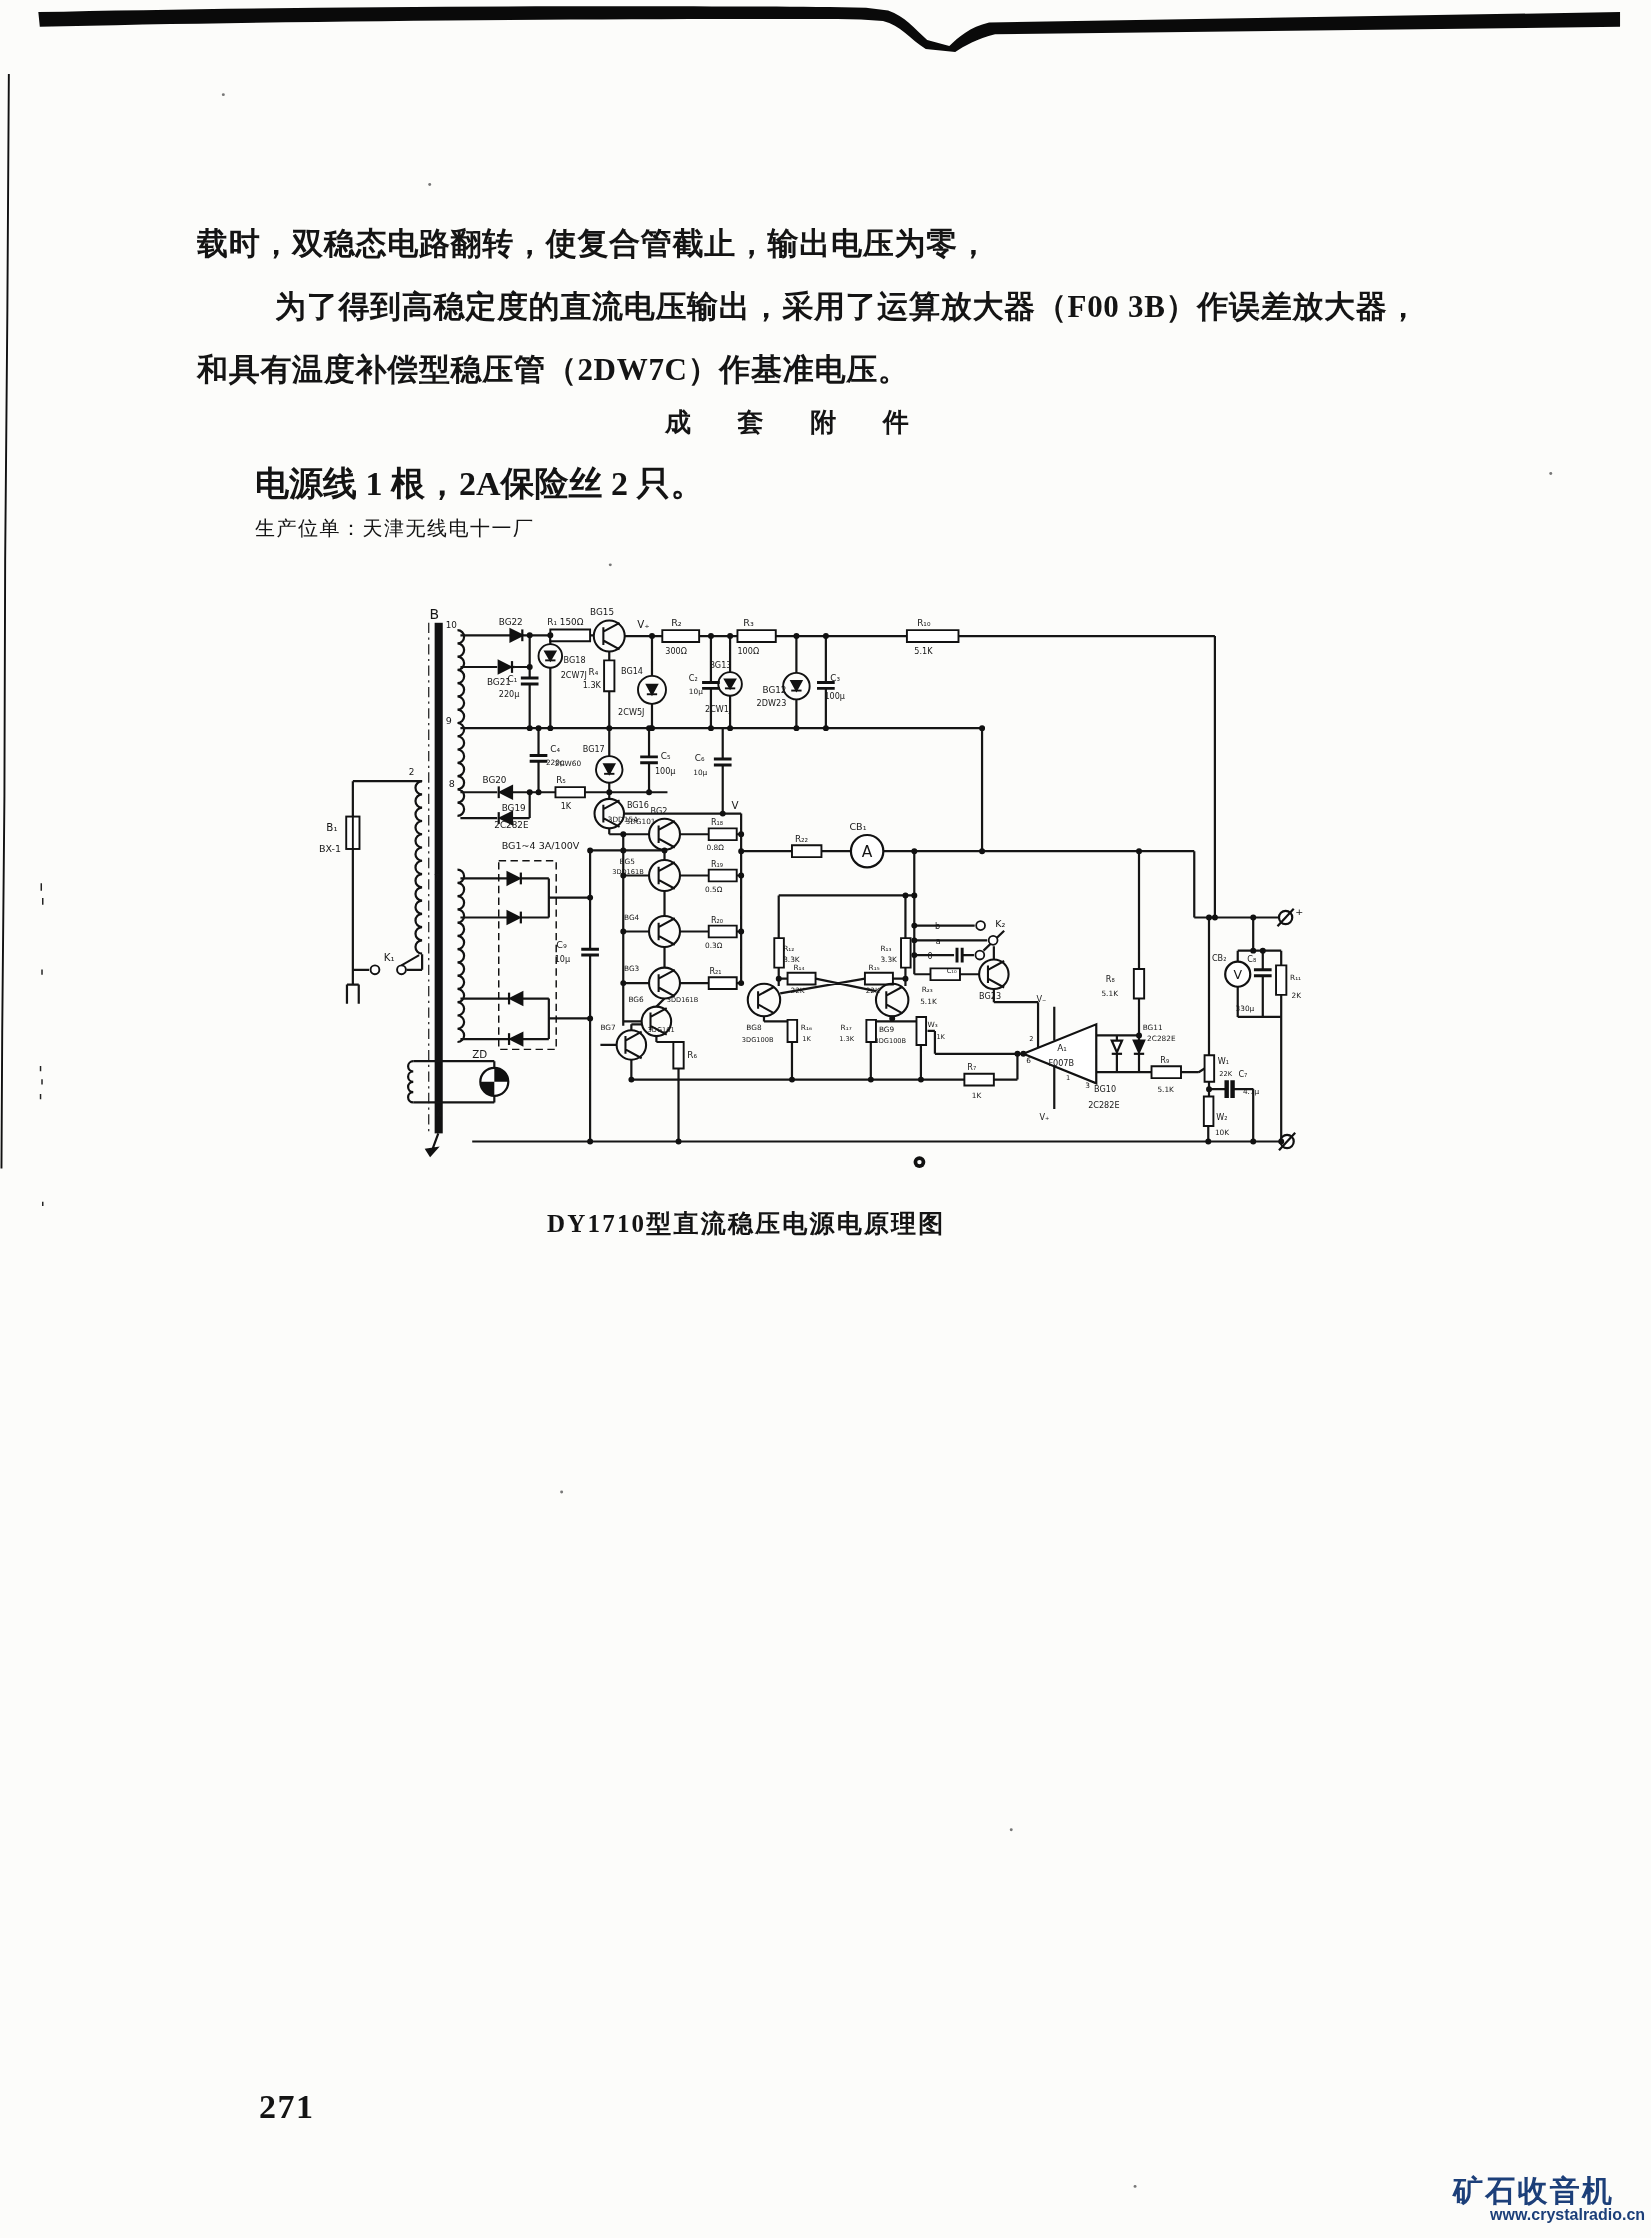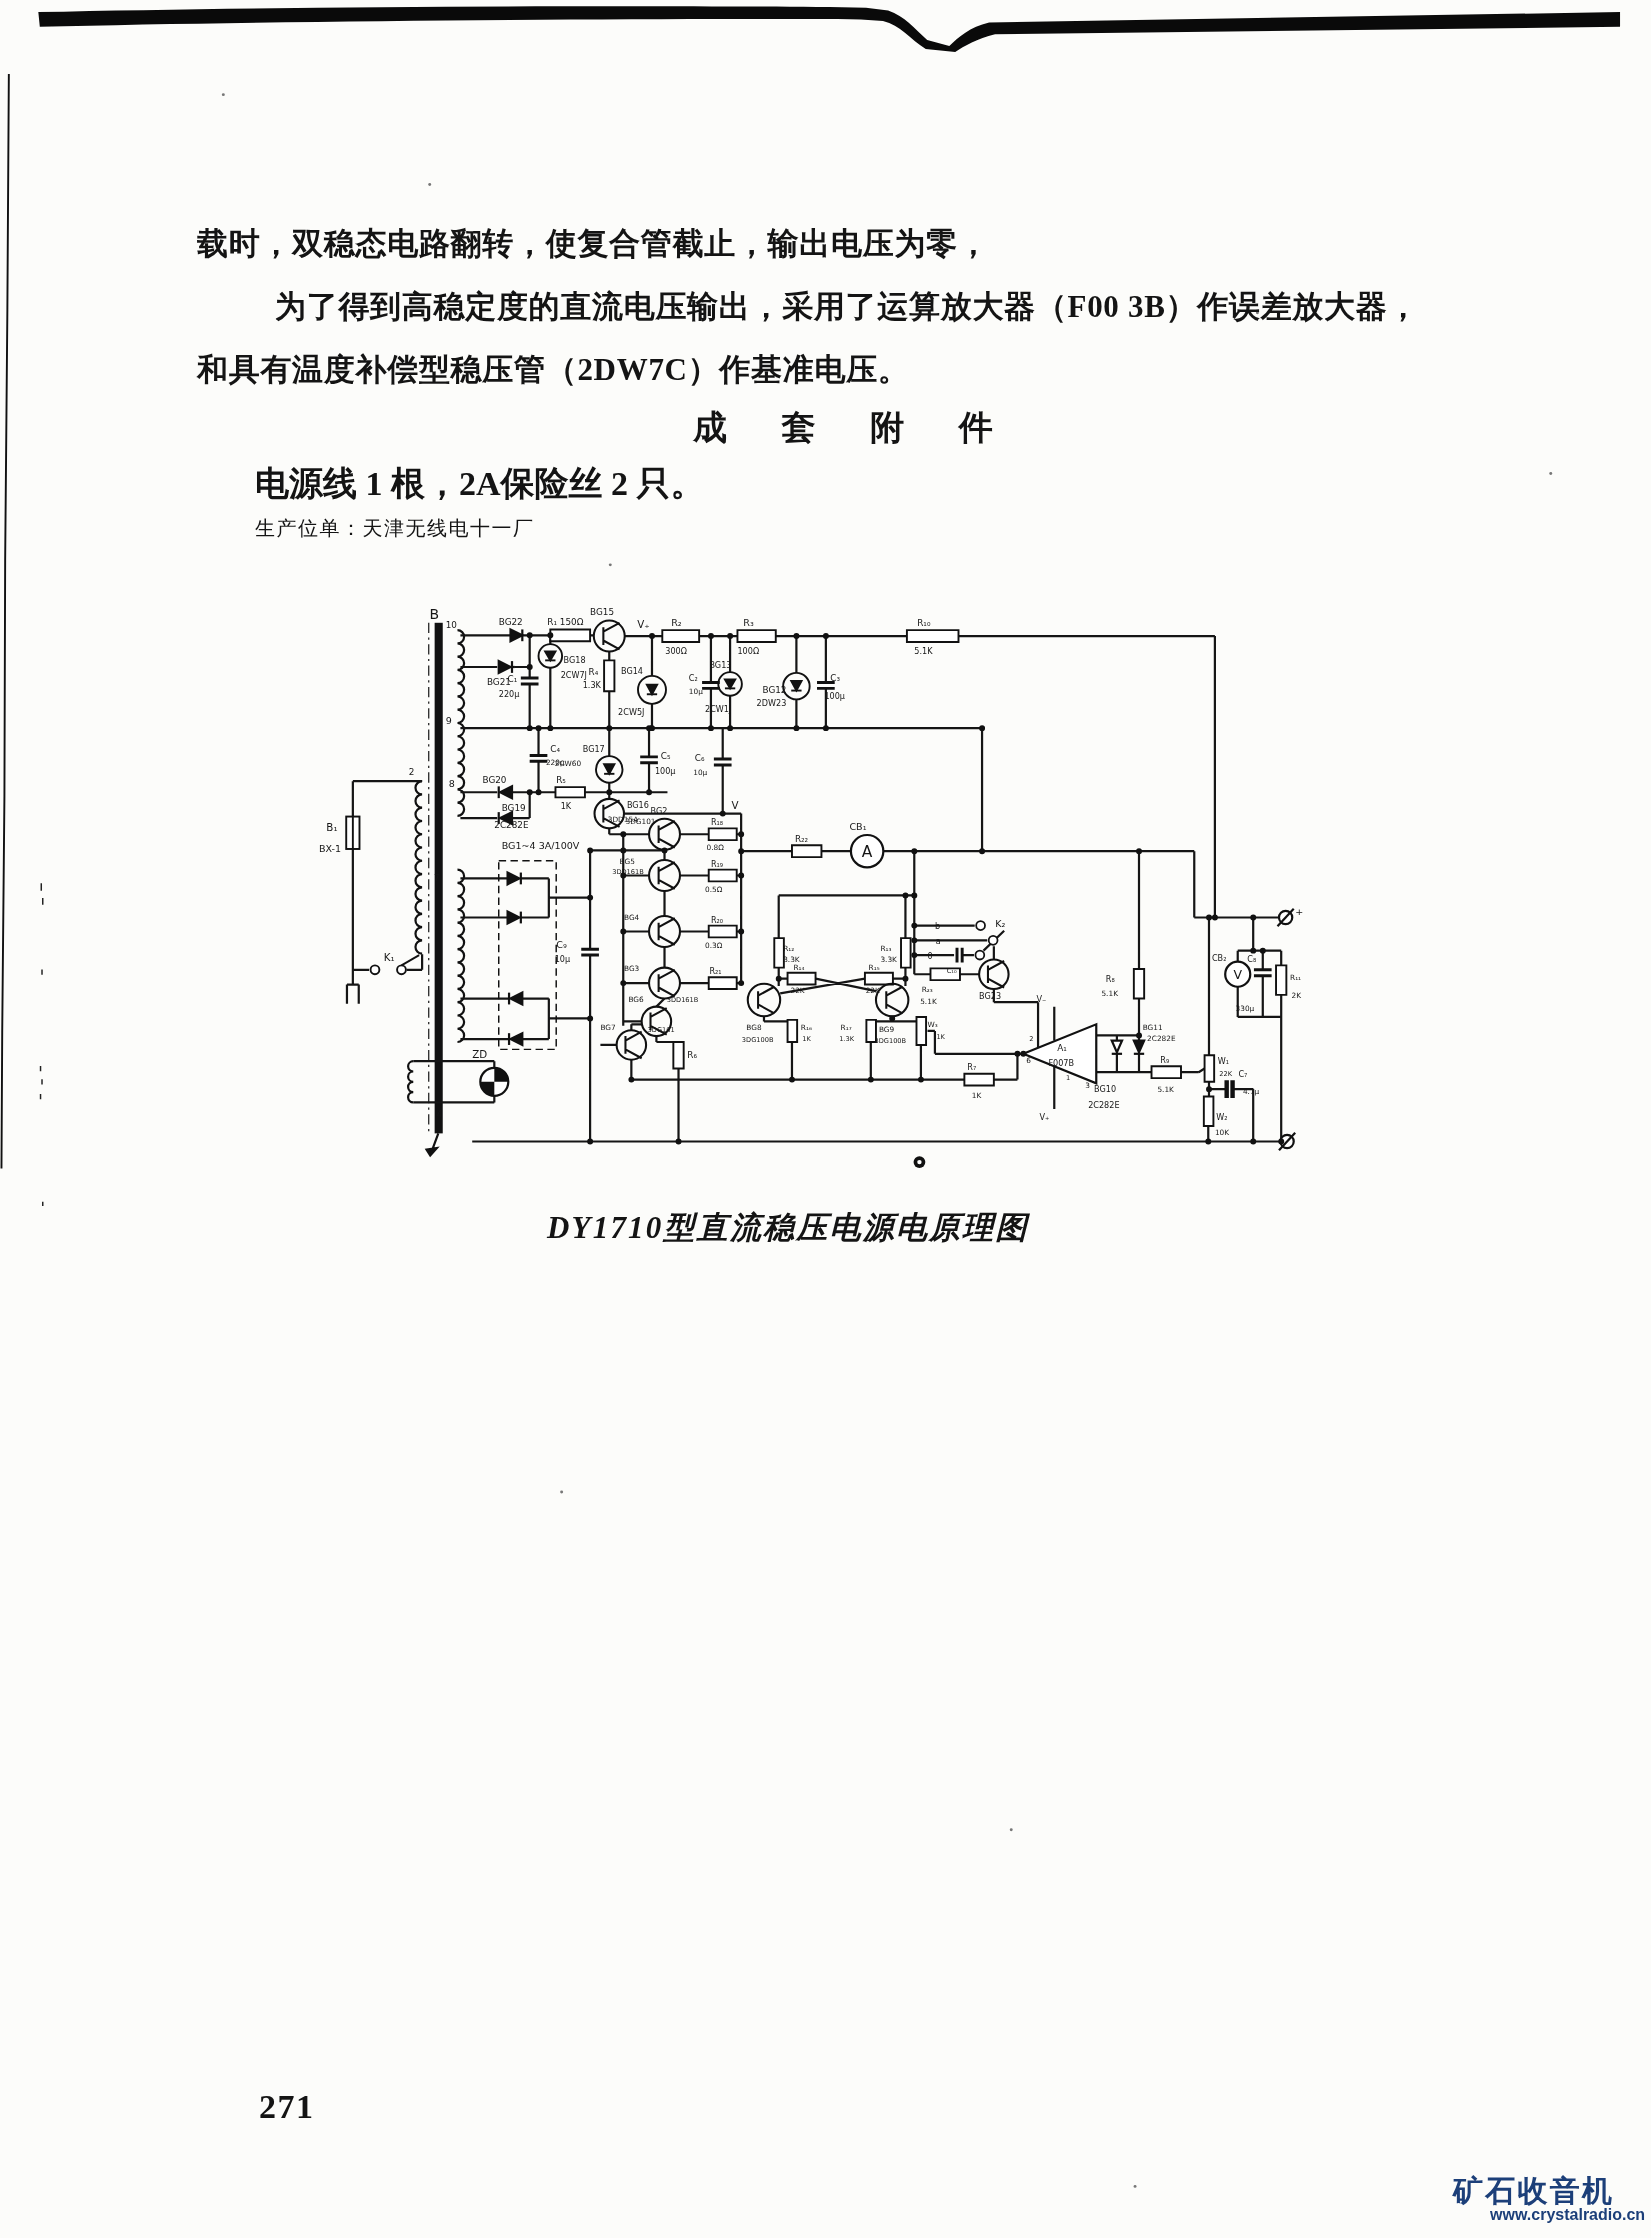--- a/index.html
+++ b/index.html
@@ -1,23 +1,23 @@
 <!DOCTYPE html>
 <html style="font-size:11.8px"><head>
 <meta charset="utf-8">
 <style>
   html,body{margin:0;padding:0;}
   body{width:1651px;height:2239px;position:relative;background:#fcfcfa;
        font-family:"Liberation Serif","DejaVu Serif",serif;color:#141414;overflow:hidden;}
   .abs{position:absolute;}
   .para{font-size:31px;font-weight:600;letter-spacing:0.7px;white-space:nowrap;}
-  .heading{font-size:34px;font-weight:600;letter-spacing:10.3px;white-space:nowrap;margin-left:28px;}
+  .heading{font-size:26px;font-weight:600;letter-spacing:10.3px;white-space:nowrap;}
   .acc1{font-size:34px;font-weight:600;white-space:nowrap;text-align:right;}
   .acc2{font-size:20px;font-weight:500;letter-spacing:1.5px;white-space:nowrap;}
-  .caption{font-size:31px;font-weight:600;letter-spacing:2.2px;white-space:nowrap;font-style:italic;}
+  .caption{font-size:25px;font-weight:600;letter-spacing:2.2px;white-space:nowrap;}
   .pagenum{font-size:34px;font-weight:600;letter-spacing:1.5px;}
   .wm{color:#1c3f79;text-align:left;line-height:1.05;
       font-family:Liberation Sans, sans-serif;}
   .wm .t{font-size:30px;font-weight:700;letter-spacing:2.2px;}
   .wm .u{font-size:16px;font-weight:700;margin-left:37px;}
   svg{display:block;}
   #schematic text{font-family:"DejaVu Sans","Liberation Sans",sans-serif;fill:#161616;}
 </style>
 </head>
 <body>

